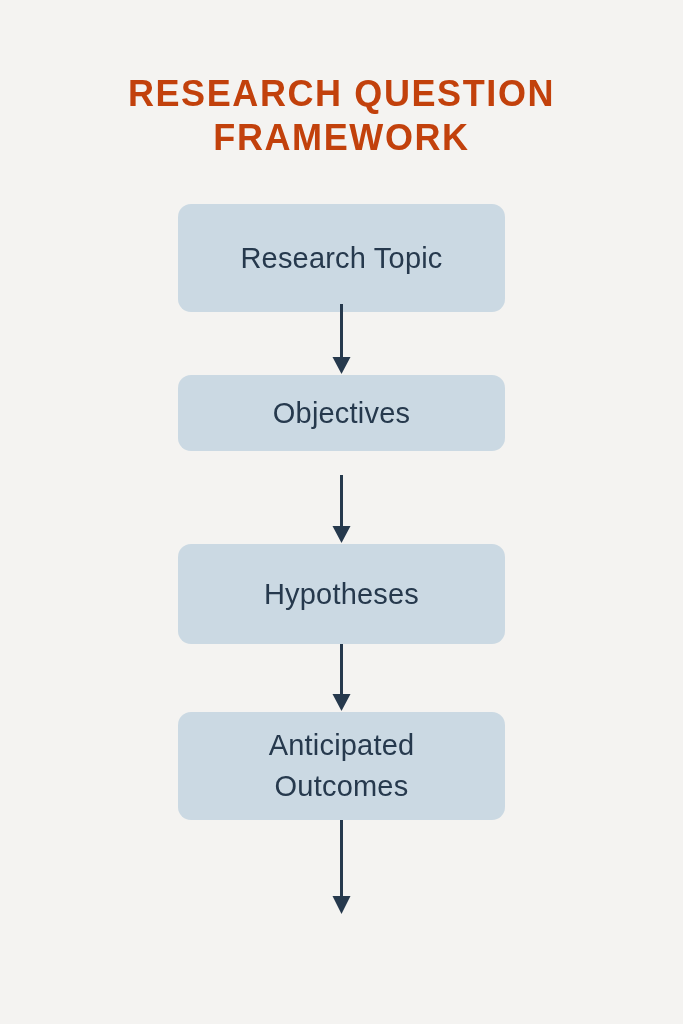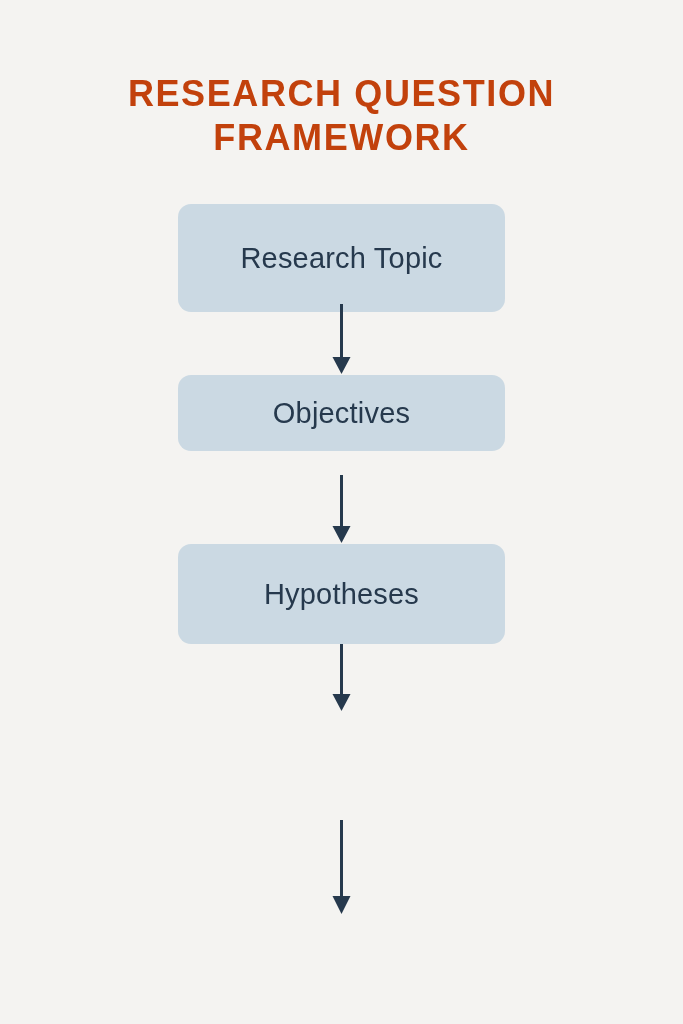--- a/index.html
+++ b/index.html
@@ -112,20 +112,24 @@
     <span class="box-label">Hypotheses</span>
   </div>
 
   <div class="arrow arrow-3">
     <svg width="25" height="68" viewBox="0 0 25 68" xmlns="http://www.w3.org/2000/svg">
       <line x1="12.5" y1="0" x2="12.5" y2="54" stroke="#26394d" stroke-width="3"></line>
       <polygon points="12.5,67 3.5,50 21.5,50" fill="#26394d"></polygon>
     </svg>
   </div>
 
+  <div class="flow-box box-4">
+    <span class="box-label">Anticipated
+Outcomes</span>
+  </div>
 
   <div class="arrow arrow-4">
     <svg width="25" height="95" viewBox="0 0 25 95" xmlns="http://www.w3.org/2000/svg">
       <line x1="12.5" y1="0" x2="12.5" y2="80" stroke="#26394d" stroke-width="3"></line>
       <polygon points="12.5,94 3.5,76 21.5,76" fill="#26394d"></polygon>
     </svg>
   </div>
 
 </div>
 

